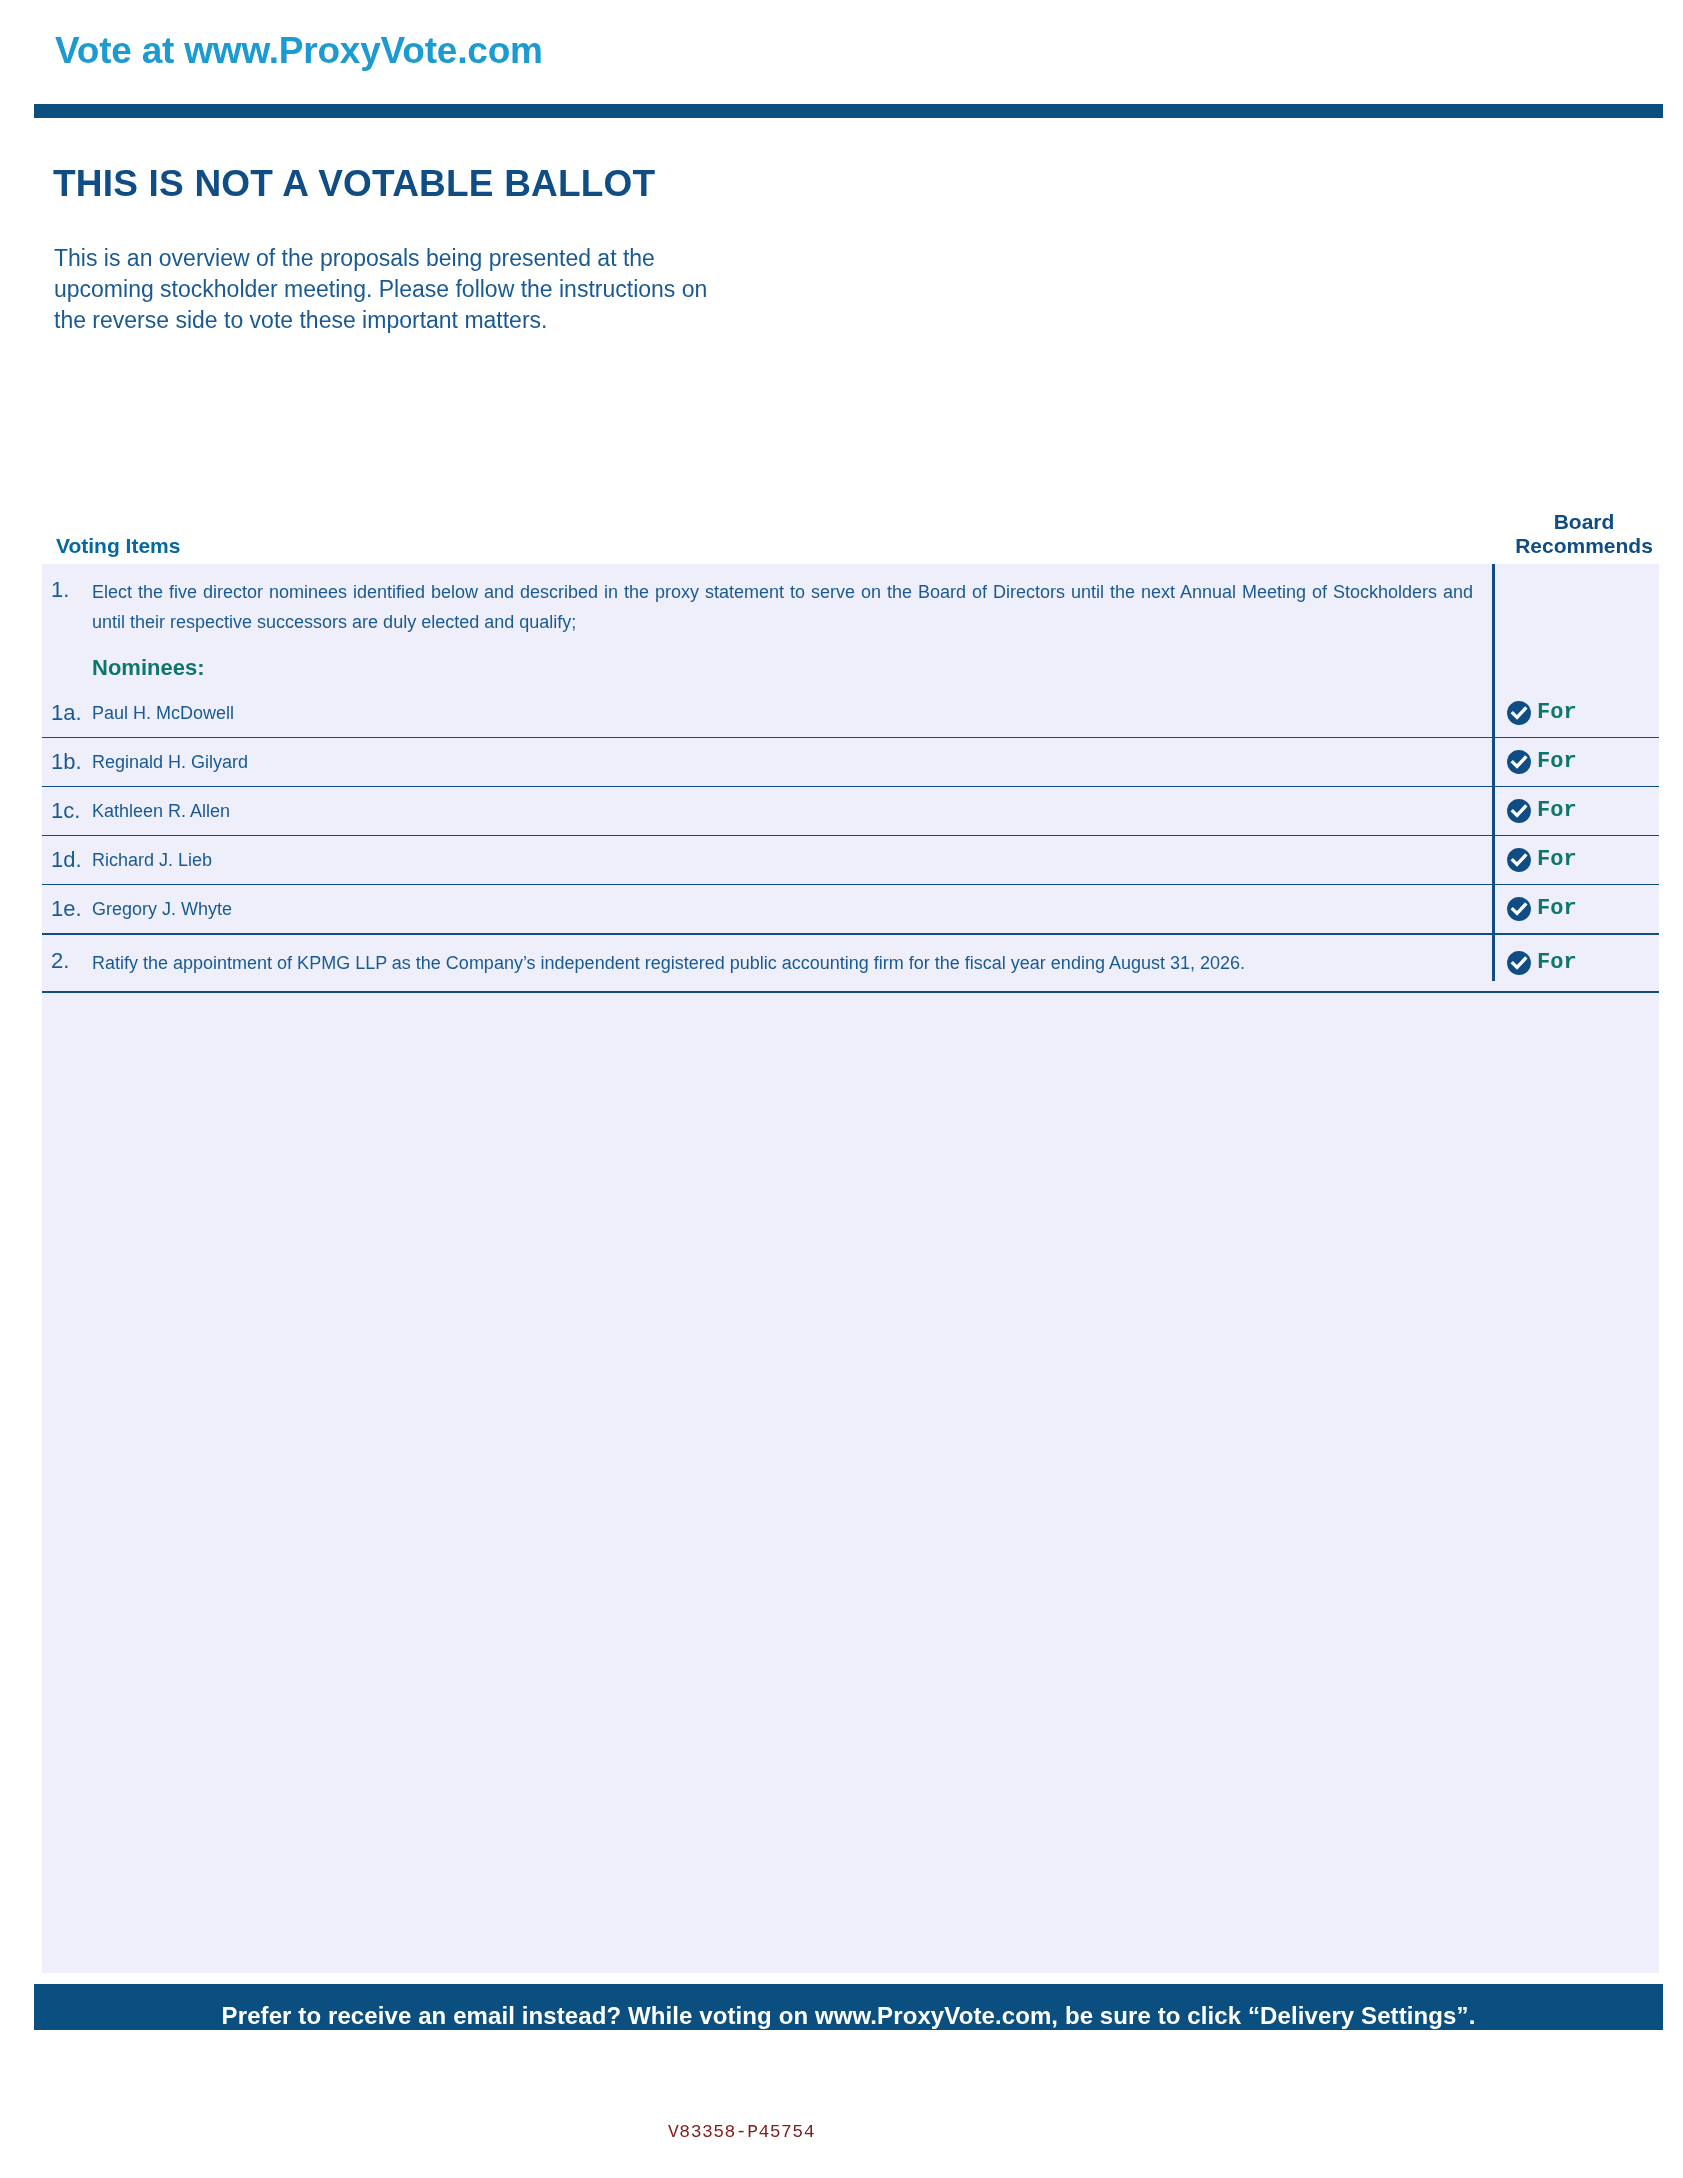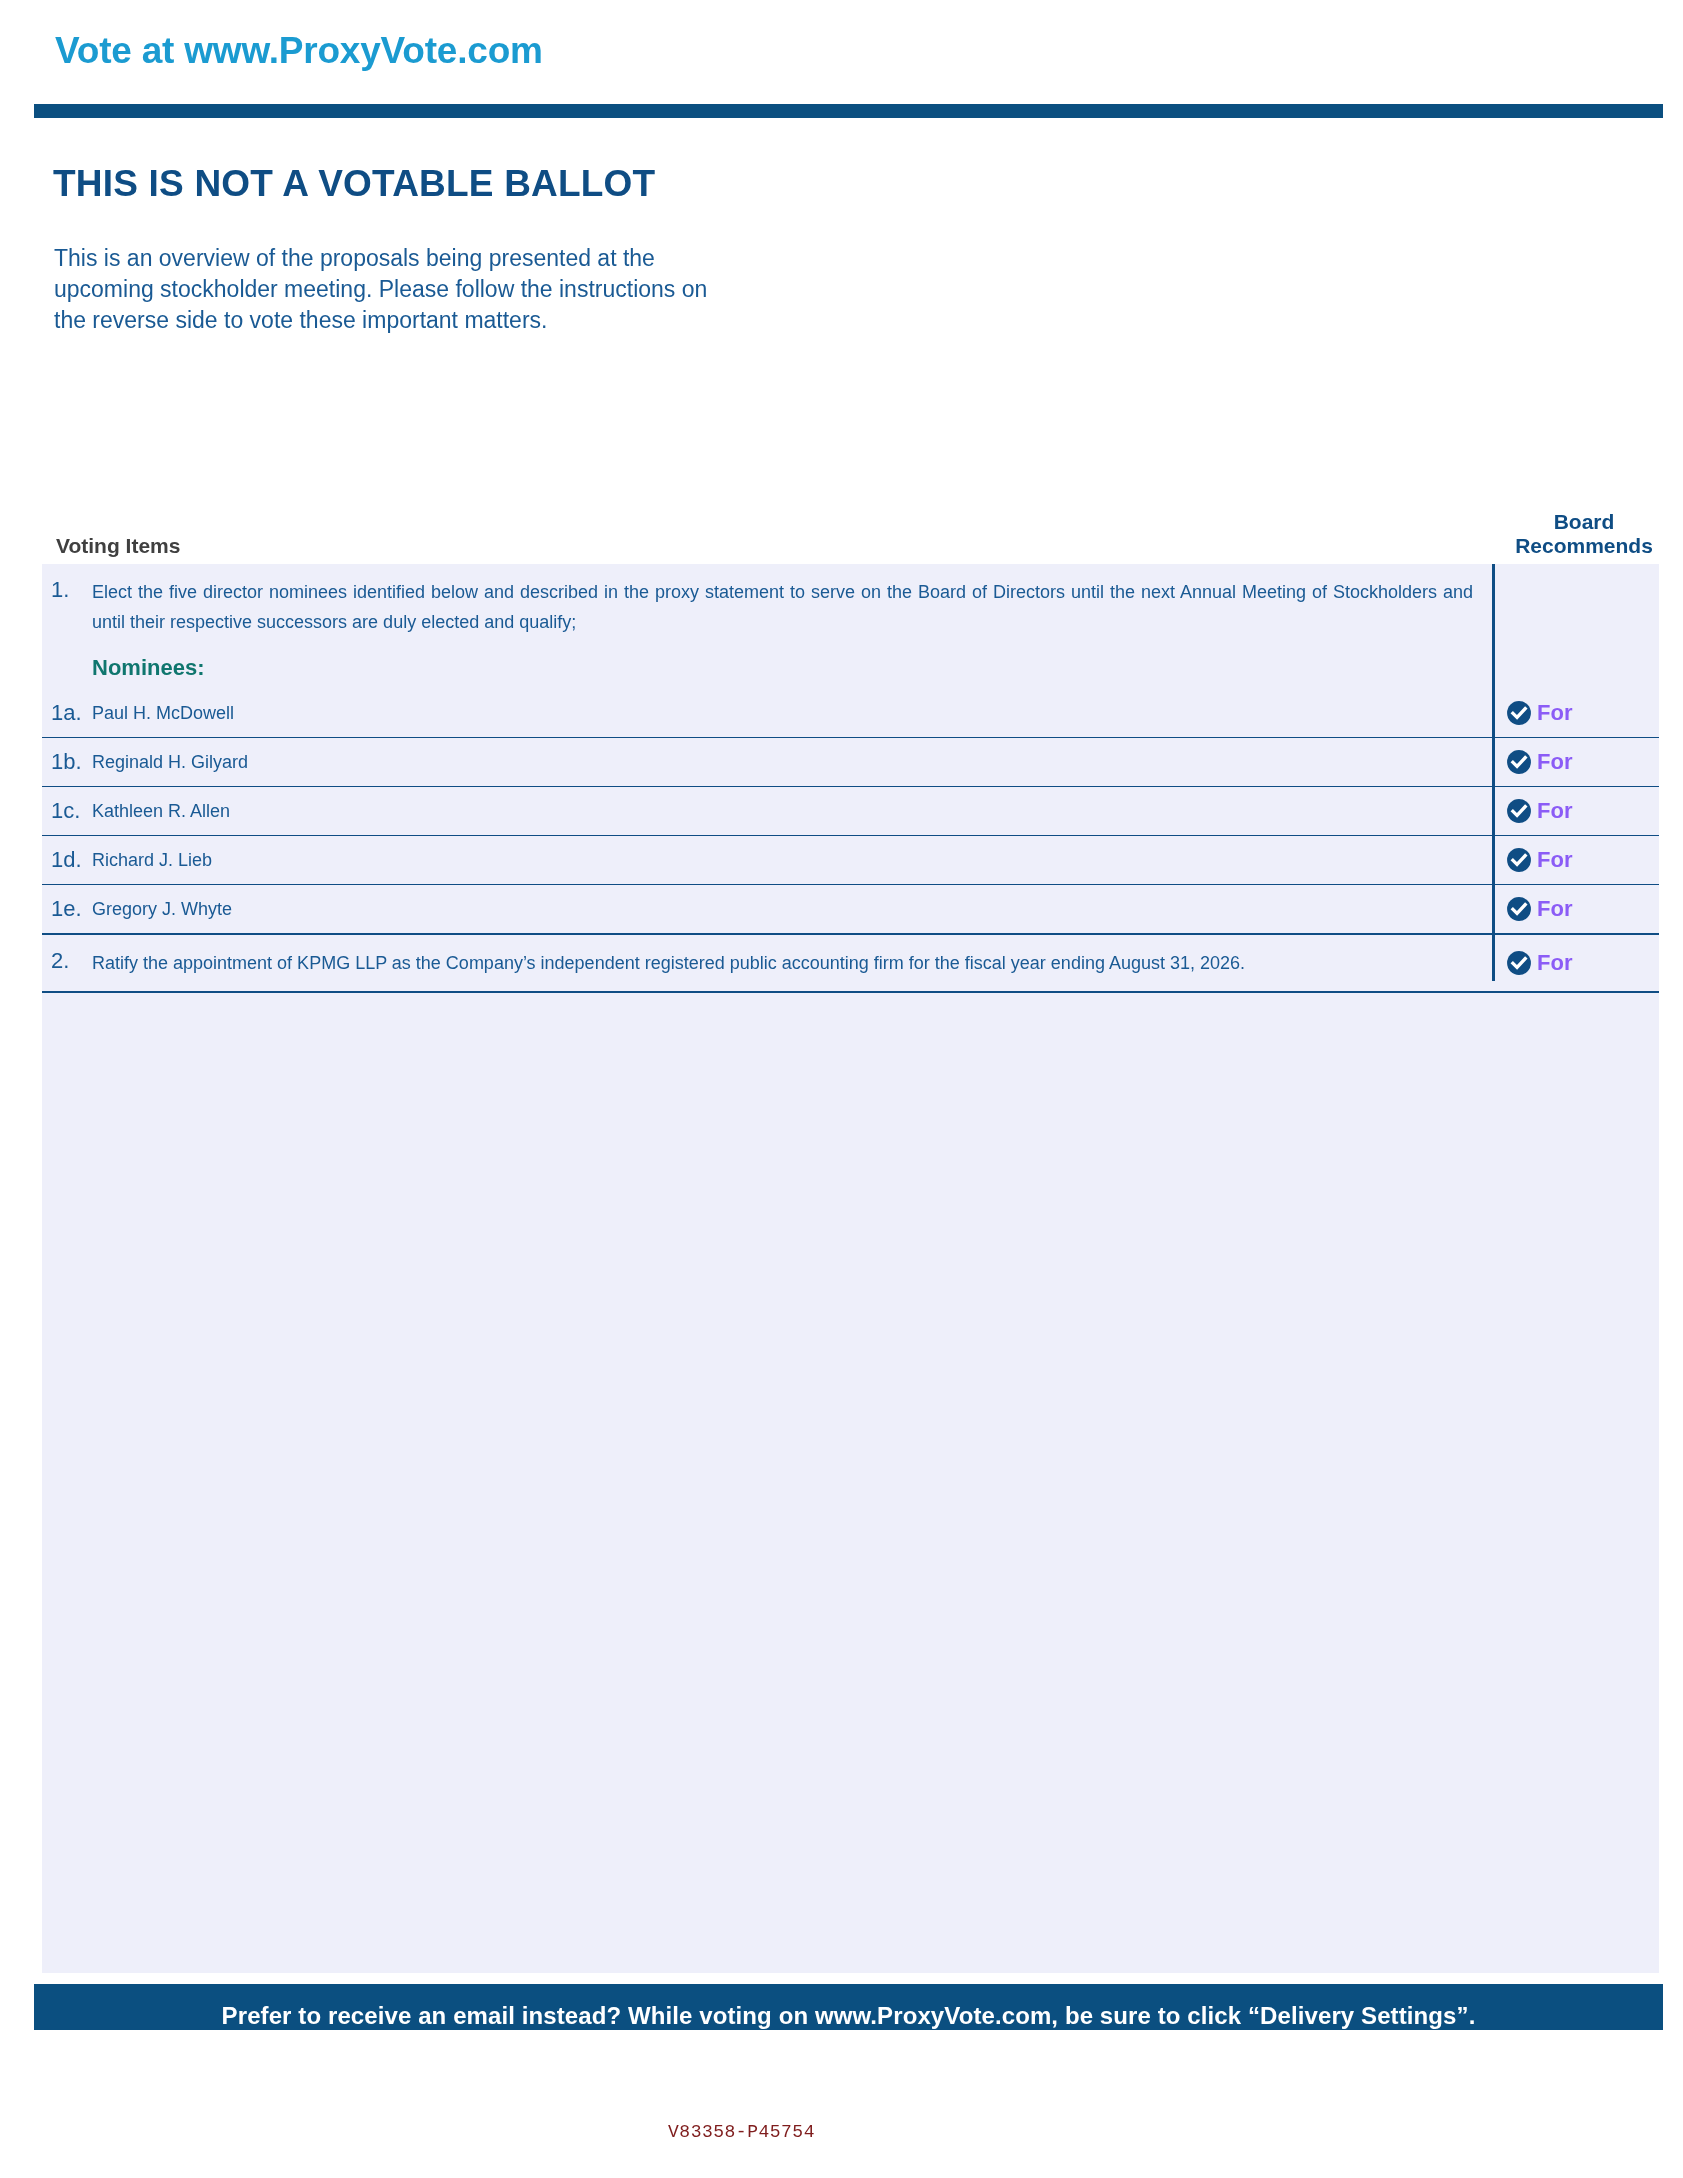--- a/index.html
+++ b/index.html
@@ -69,21 +69,21 @@
   }
   .intro div { white-space: nowrap; }
 
   
   .col-head-left {
     position: absolute;
     left: 47px;
     top: 534px;
     font-size: 21px;
     font-weight: bold;
-    color: #404040;
+    color: #0369a1;
   }
   .col-head-right {
     position: absolute;
     left: 1483px;
     top: 510px;
     width: 184px;
     text-align: center;
     font-size: 21px;
     font-weight: bold;
     line-height: 24px;
@@ -166,22 +166,23 @@
 
   .check-icon {
     width: 26px;
     height: 26px;
     flex: 0 0 26px;
     display: block;
   }
   .rec-label {
     font-size: 22px;
     font-weight: bold;
-    color: #8b5cf6;
+    color: #0f766e;
     line-height: 1;
+    font-family: Liberation Mono, monospace;
   }
 
   
   .footer-bar {
     position: absolute;
     left: 25px;
     top: 1984px;
     width: 1629px;
     height: 46px;
     background: #0b4f80;

